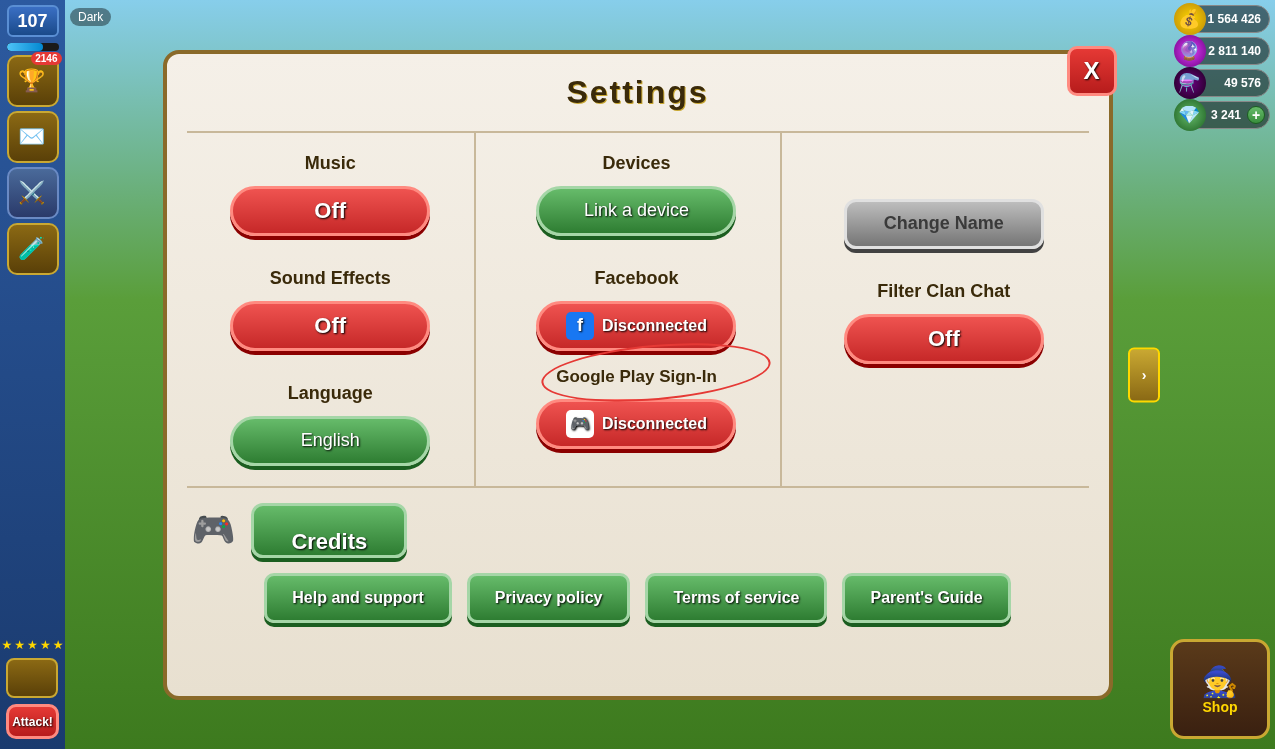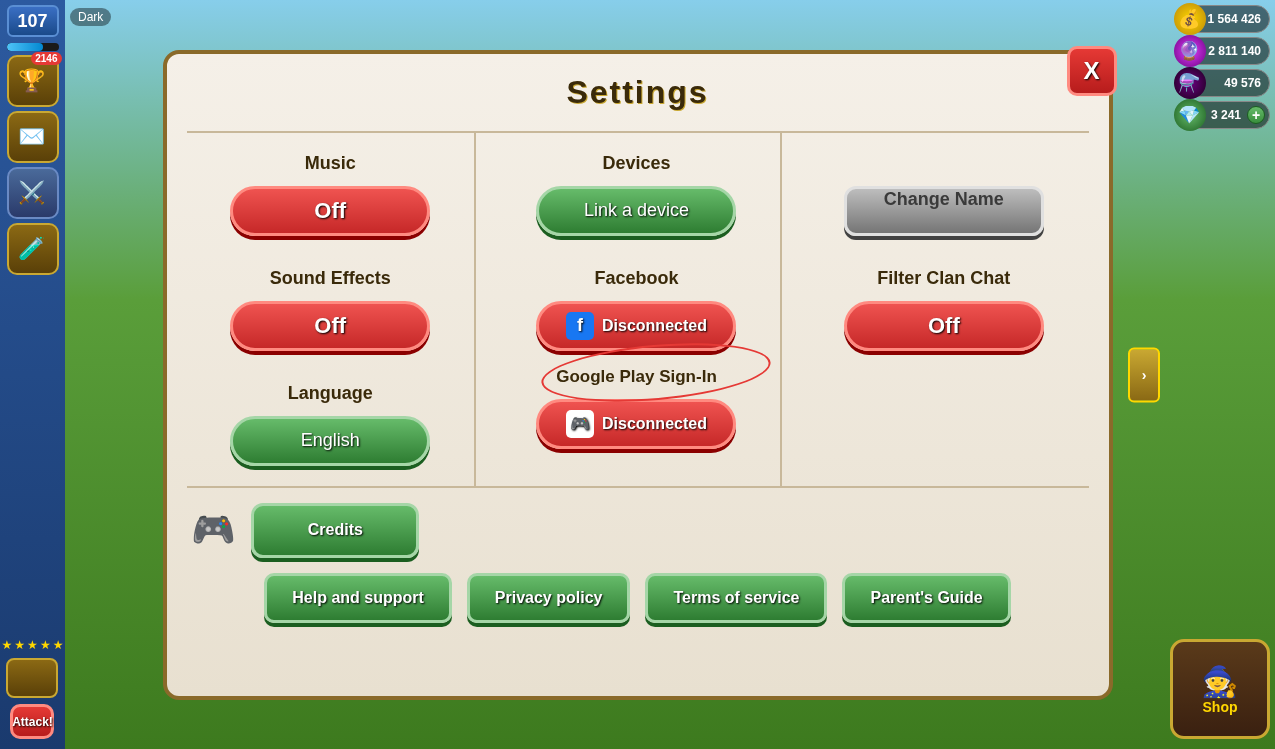--- a/index.html
+++ b/index.html
@@ -312,24 +312,25 @@
     .btn-gray {
       width: 200px;
       height: 50px;
       background: linear-gradient(180deg, #bdbdbd, #757575);
       border: 3px solid #e0e0e0;
       border-radius: 12px;
       color: #3a3a3a;
       font-size: 18px;
       font-weight: 900;
       display: flex;
-      align-items: flex-start;
+      align-items: center;
       justify-content: center;
       cursor: pointer;
       box-shadow: 0 4px 0 #424242;
+      margin-top: 13px;
     }
 
     .btn-facebook-disconnected {
       width: 200px;
       height: 50px;
       background: linear-gradient(180deg, #ef5350, #c62828);
       border: 3px solid #ff8a80;
       border-radius: 30px;
       color: white;
       font-size: 16px;
@@ -429,30 +430,30 @@
       border: 1px solid #ccc;
       border-radius: 8px;
       padding: 10px 15px;
       font-size: 14px;
       color: #555;
       font-family: Arial, sans-serif;
       font-weight: normal;
     }
 
     .credits-btn {
-      width: 168px;
+      width: 156px;
       height: 55px;
       background: linear-gradient(180deg, #66bb6a, #2e7d32);
       border: 3px solid #a5d6a7;
       border-radius: 12px;
       color: white;
-      font-size: 16px;
-      font-weight: 900;
-      display: flex;
-      align-items: center;
+      font-size: 22px;
+      font-weight: 900;
+      display: flex;
+      align-items: flex-end;
       justify-content: center;
       cursor: pointer;
       text-shadow: 1px 1px 2px black;
       box-shadow: 0 4px 0 #1b5e20;
     }
 
     
     .bottom-btns {
       margin-top: 15px;
       display: flex;
@@ -552,21 +553,21 @@
 
   <div style="margin-top: auto; display: flex; flex-direction: column; align-items: center; gap: 6px; padding-bottom: 5px;">
     <div class="stars-row">
       <span class="star">★</span>
       <span class="star">★</span>
       <span class="star">★</span>
       <span class="star">★</span>
       <span class="star">★</span>
     </div>
     <div style="width:52px; height: 40px; background: linear-gradient(180deg, #8b6914,#5a4008); border:2px solid #c9a832; border-radius:8px;"></div>
-    <div class="attack-btn" style="width:44px; height:35px; font-size:12px;">Attack!</div>
+    <div class="attack-btn" style="width:53px; height:35px; font-size:12px;">Attack!</div>
   </div>
 </div>
 
 <div class="right-sidebar">
 
   <div class="resource-bar">
     <span class="resource-icon" style="background: radial-gradient(circle, #ffd700, #b8860b); font-size:18px;">💰</span>
     <span class="resource-val">1 564 426</span>
   </div>
 

